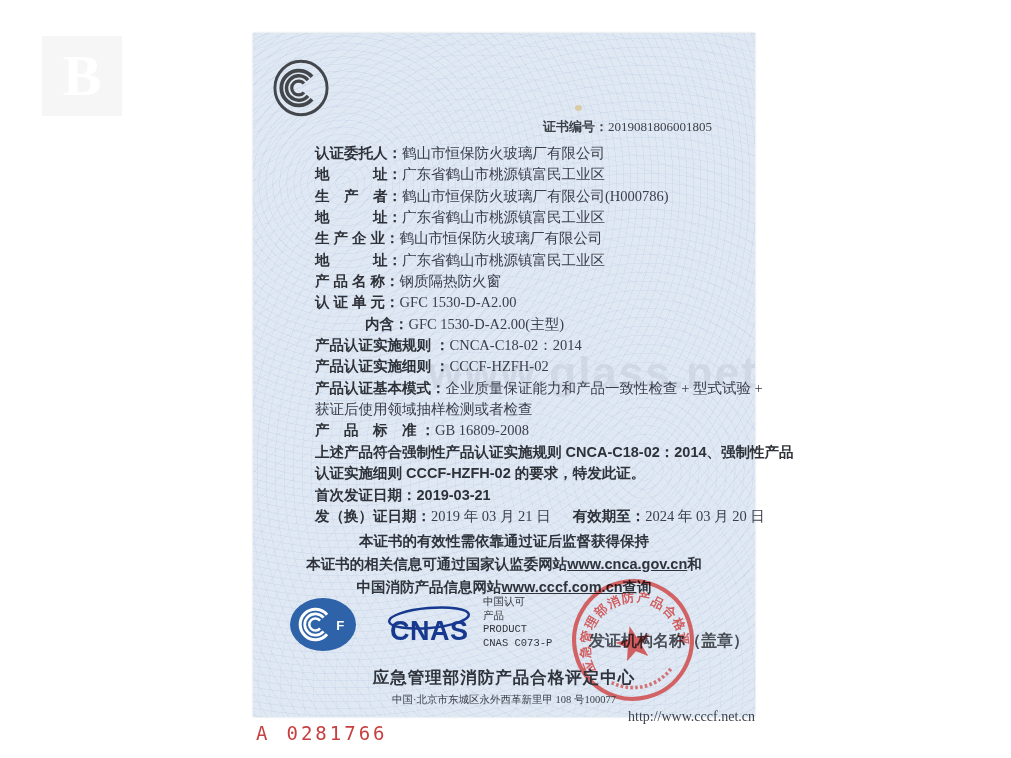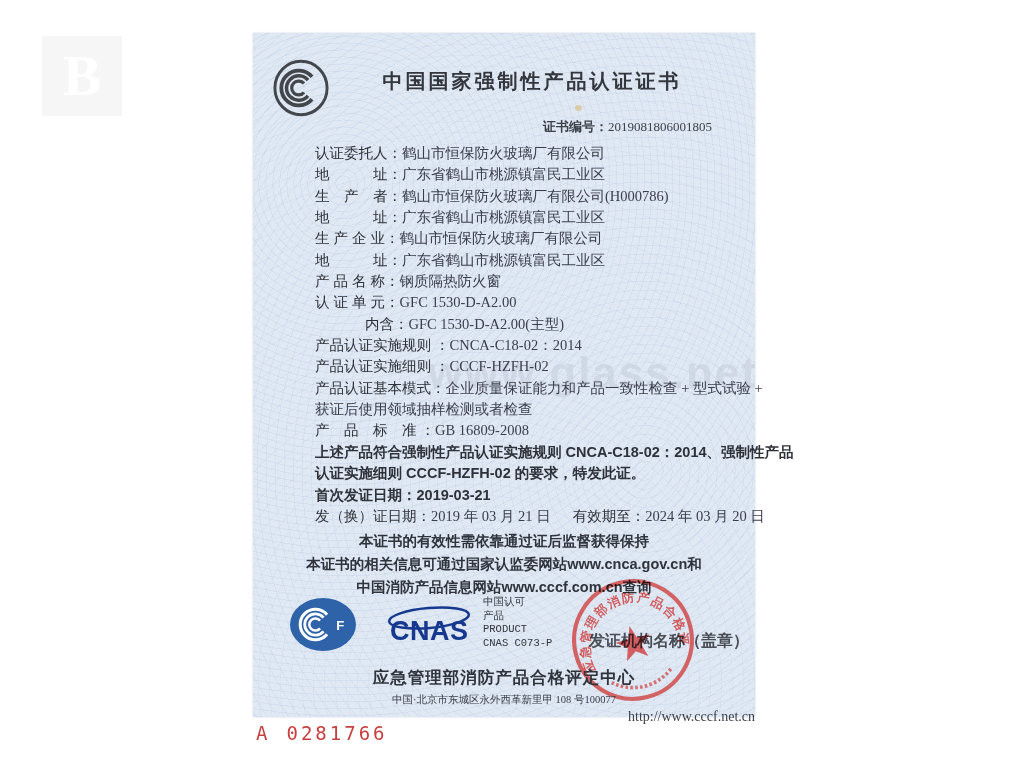--- a/index.html
+++ b/index.html
@@ -34,30 +34,30 @@
   .title-block{position:absolute;left:103px;top:36px;width:352px;text-align:center;}
   .title-cn{font:bold 20px/1.2 "Liberation Serif",serif;letter-spacing:3px;color:#33363c;white-space:nowrap;}
   .title-en{margin-top:6px;font:12px/1.1 "Liberation Sans",sans-serif;letter-spacing:.4px;color:#53575e;white-space:nowrap;}
   .stain{position:absolute;left:322px;top:72px;width:7px;height:6px;border-radius:50%;
     background:#d9c38c;opacity:.75;filter:blur(.5px);}
   .certno{position:absolute;left:290px;top:85px;font-size:13px;color:#3d4148;white-space:nowrap;text-align:right;}
   .certno .lbl{font-weight:bold;}
   
   .fields{position:absolute;left:62px;top:110px;width:400px;font-size:14.5px;color:#363a44;}
   .row{line-height:21.35px;white-space:nowrap;}
-  .row .lbl{font-family:"Liberation Sans",sans-serif;font-weight:normal;color:#2e3138;}
+  .row .lbl{font-family:"Liberation Sans",sans-serif;font-weight:bold;color:#2e3138;}
   .row .val{color:#3a3e4a;}
   .row.indent{padding-left:50px;}
   .row.bold-line{font-weight:bold;font-family:"Liberation Sans",sans-serif;color:#2e3138;}
   .row.center{text-align:left;}
   .gap2{display:inline-block;width:22px;}
   
   .notice{position:absolute;left:0;top:497px;width:100%;text-align:center;
     font-family:"Liberation Sans",sans-serif;font-weight:600;font-size:14.5px;color:#2f333b;line-height:22.8px;}
-  .notice .u{font-family:"Liberation Sans",sans-serif;}
+  .notice .u{text-decoration:underline;font-family:"Liberation Sans",sans-serif;}
   
   .cccf-logo{position:absolute;left:36px;top:564px;width:68px;height:55px;}
   .cnas-logo{position:absolute;left:133px;top:567px;width:86px;height:50px;}
   .accred{position:absolute;left:230px;top:563px;font-family:Liberation Mono, monospace;
     font-size:10.5px;line-height:13.5px;color:#33363c;text-align:left;}
   .stamp-hint{position:absolute;left:336px;top:598px;font-size:16px;font-weight:bold;color:#494d55;white-space:nowrap;}
   .stamp{position:absolute;left:316px;top:543px;width:128px;height:128px;
     transform:rotate(-14deg);opacity:.9;mix-blend-mode:multiply;}
   
   .issuer{position:absolute;left:0;top:635px;width:100%;text-align:center;
@@ -82,21 +82,20 @@
   <div class="content">
 
     <svg class="ccc-logo" viewBox="0 0 100 100">
       <ellipse cx="50" cy="50" rx="45" ry="46" fill="none" stroke="#43464b" stroke-width="5"></ellipse>
       <path d="M69,30.7 A30,30 0 1 0 69,69.3" fill="none" stroke="#43464b" stroke-width="6.5"></path>
       <path d="M62.1,36.5 A21,21 0 1 0 62.1,63.5" fill="none" stroke="#43464b" stroke-width="6"></path>
       <path d="M55.2,42.3 A12,12 0 1 0 55.2,57.7" fill="none" stroke="#43464b" stroke-width="5.5"></path>
     </svg>
 
     <div class="title-block">
-      <div class="title-cn">中国国家强制性产品认证证书</div>
     </div>
     <div class="stain"></div>
 
     <div class="certno">
       <span class="lbl">证书编号：</span><span>2019081806001805</span>
     </div>
 
     <div class="fields">
       <div class="row"><span class="lbl">认证委托人：</span><span class="val">鹤山市恒保防火玻璃厂有限公司</span></div>
       <div class="row"><span class="lbl">地　　　址：</span><span class="val">广东省鹤山市桃源镇富民工业区</span></div>

